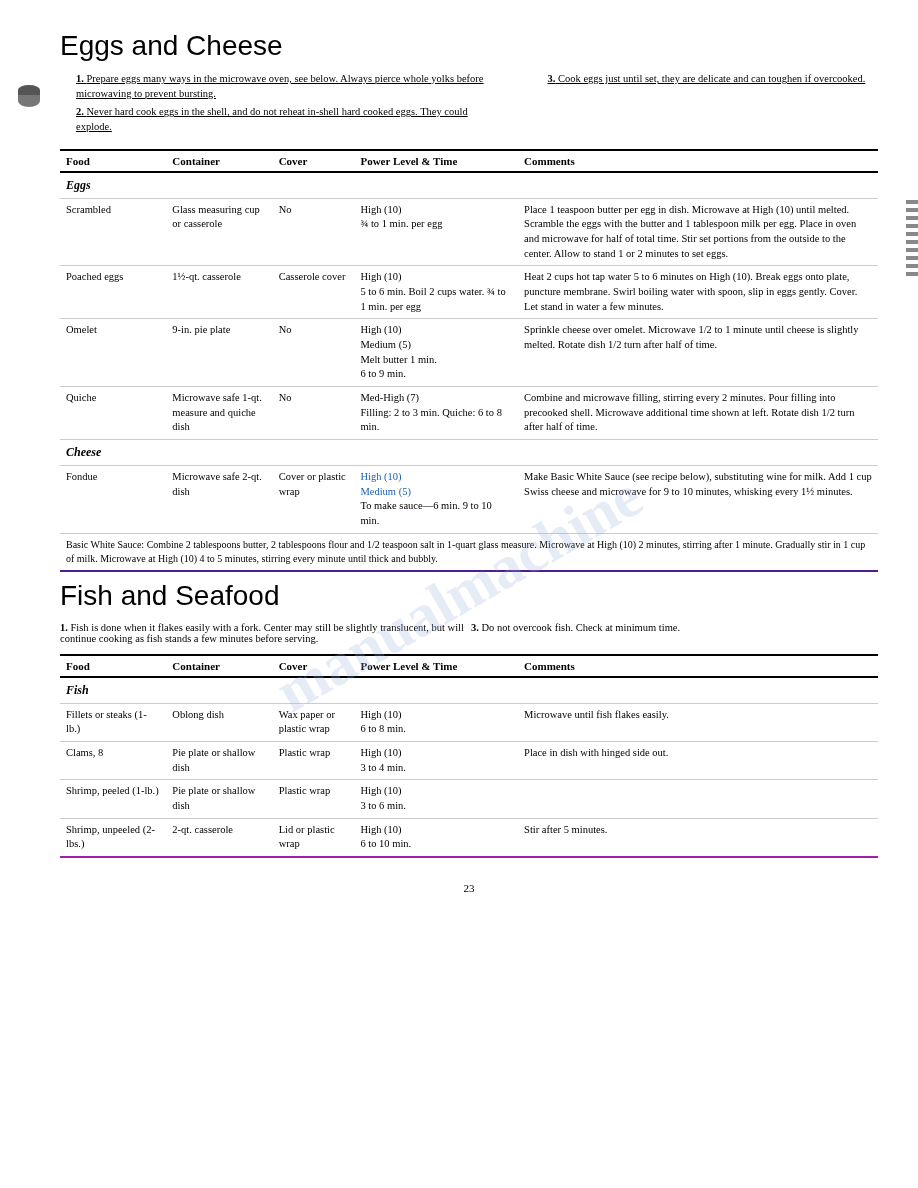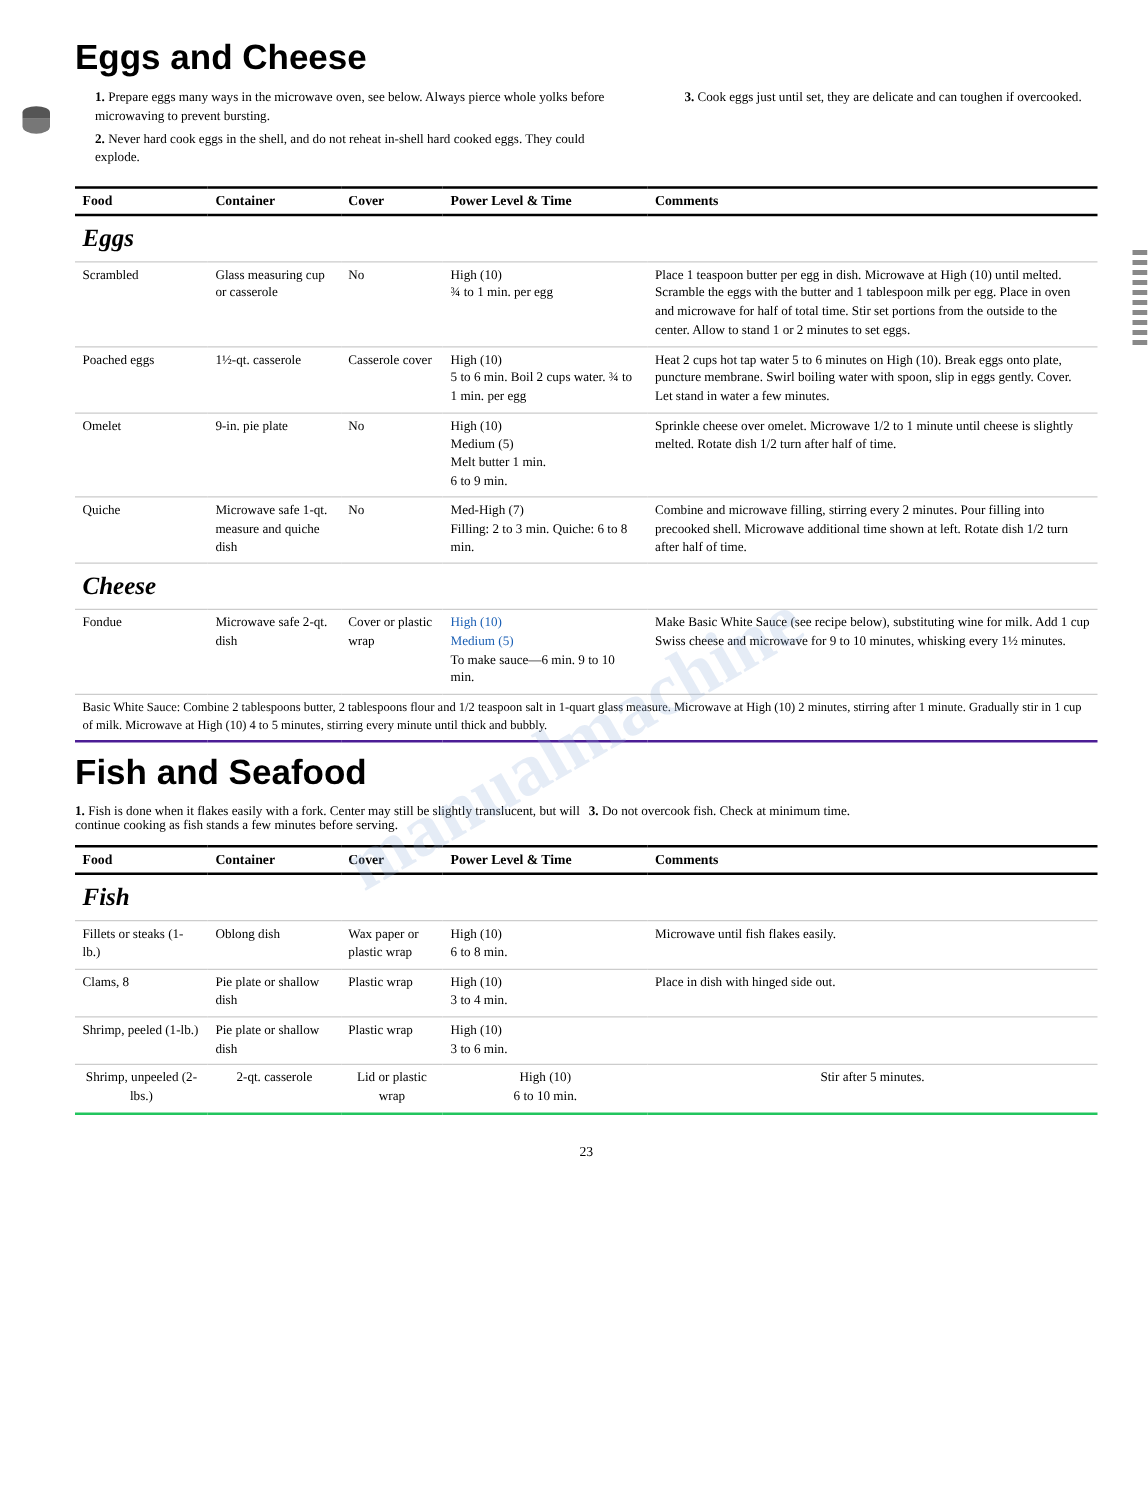--- a/index.html
+++ b/index.html
@@ -8,39 +8,40 @@
       font-size: 11px;
       background: #fff;
       color: #000;
       width: 918px;
       min-height: 1188px;
       padding: 30px 40px 30px 60px;
       position: relative;
     }
     h1 {
       font-size: 28px;
-      font-weight: bold;
+      font-weight: normal;
       font-family: Arial Black, sans-serif;
       margin-bottom: 10px;
     }
     .intro-section {
       display: flex;
       gap: 20px;
       margin-bottom: 10px;
     }
     .intro-left {
       width: 55%;
     }
     .intro-right {
       width: 45%;
     }
     .intro-item {
       margin-bottom: 5px;
       font-size: 10.5px;
       line-height: 1.4;
+      text-decoration: underline;
     }
     .intro-item strong {
       font-weight: bold;
     }
     .side-icon {
       position: absolute;
       left: 18px;
       top: 85px;
     }
     .side-icon-circle-top {
@@ -77,21 +78,21 @@
     }
     .data-table tbody tr {
       border-bottom: 1px solid #ccc;
       vertical-align: top;
     }
     .data-table tbody td {
       padding: 4px 6px;
       line-height: 1.4;
     }
     .section-header {
-      font-size: 20px;
+      font-size: 12px;
       font-weight: bold;
       font-style: italic;
     }
     .section-header td {
       padding-top: 8px;
       padding-bottom: 4px;
     }
     .blue-text {
       color: #1a5fb4;
     }
@@ -346,21 +347,21 @@
         <td>Shrimp, peeled (1-lb.)</td>
         <td>Pie plate or shallow dish</td>
         <td>Plastic wrap</td>
         <td>
           <span>High (10)</span><br>
           <span>3 to 6 min.</span>
         </td>
         <td></td>
       </tr>
 
-      <tr style="border-bottom: 2px solid #22c55e; text-align: center;">
+      <tr style="border-bottom: 2px solid #a21caf;">
         <td>Shrimp, unpeeled (2-lbs.)</td>
         <td>2-qt. casserole</td>
         <td>Lid or plastic wrap</td>
         <td>
           <span>High (10)</span><br>
           <span>6 to 10 min.</span>
         </td>
         <td>Stir after 5 minutes.</td>
       </tr>
     </tbody>

